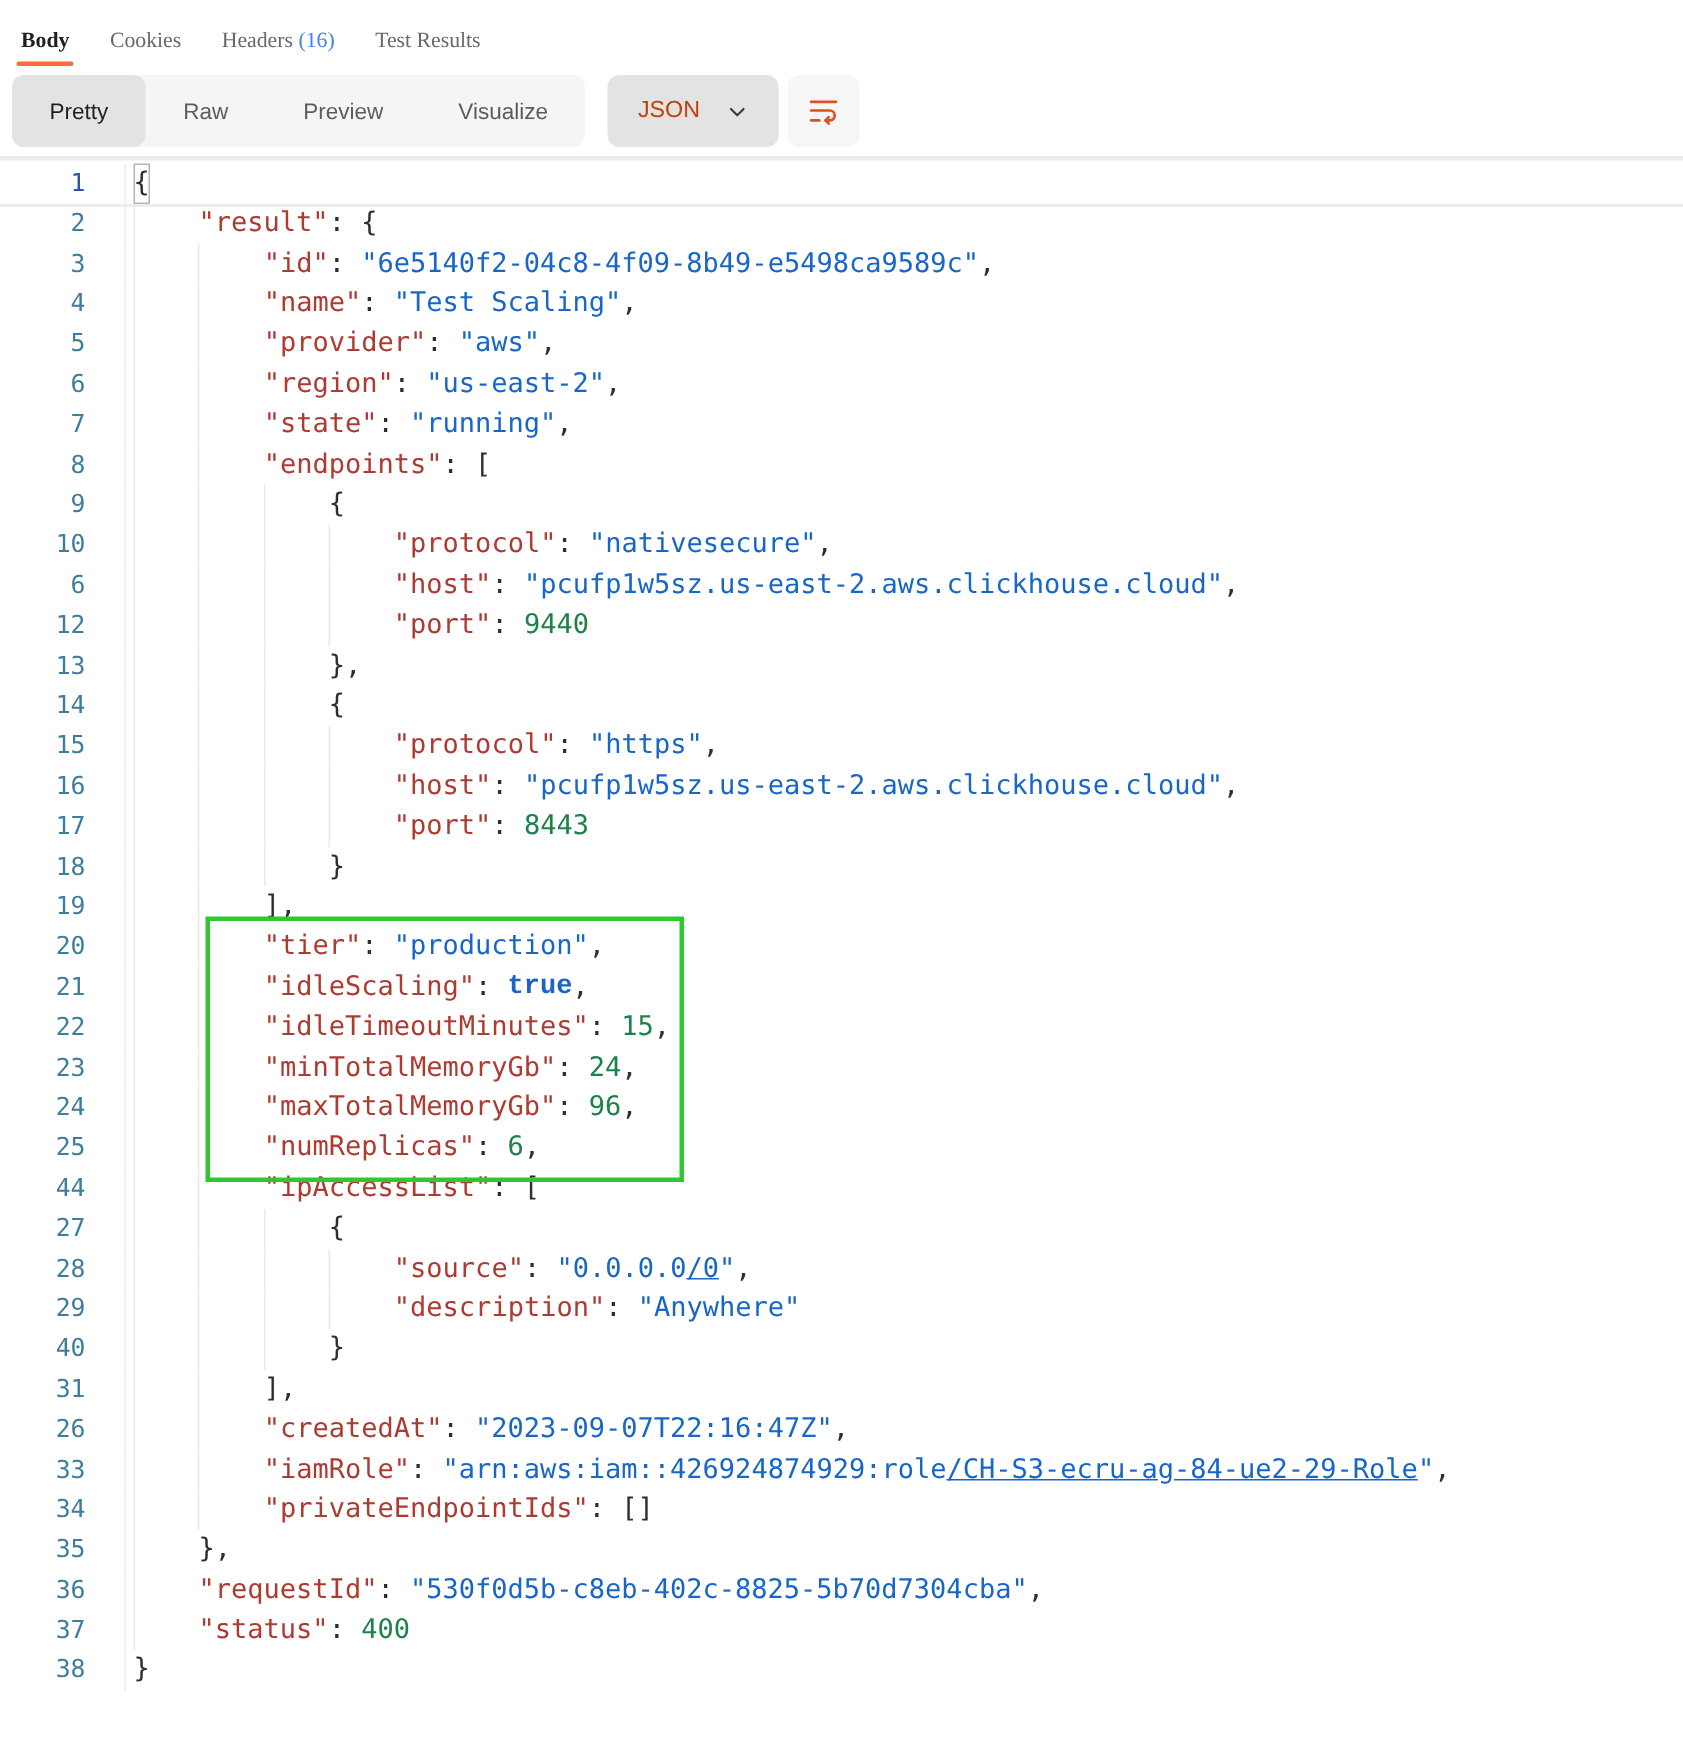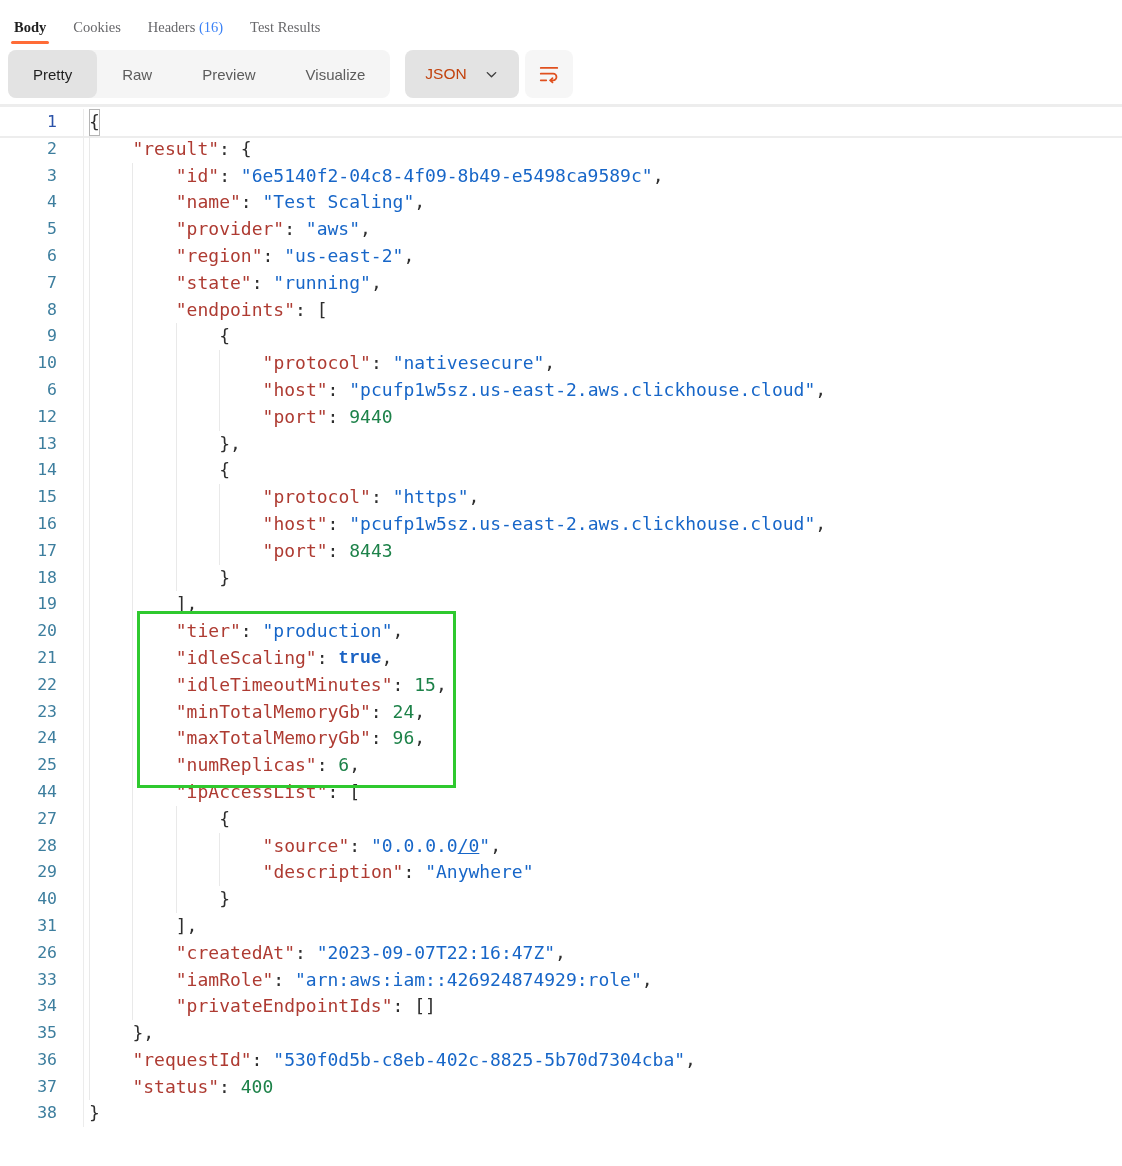--- a/index.html
+++ b/index.html
@@ -101,21 +101,21 @@
       <div class="row"><div class="gutter">23</div><div class="codeline"><span class="ind"></span><span class="ind"></span><span class="tok-k">"minTotalMemoryGb"</span><span class="tok-p">: </span><span class="tok-n">24</span><span class="tok-p">,</span></div></div>
       <div class="row"><div class="gutter">24</div><div class="codeline"><span class="ind"></span><span class="ind"></span><span class="tok-k">"maxTotalMemoryGb"</span><span class="tok-p">: </span><span class="tok-n">96</span><span class="tok-p">,</span></div></div>
       <div class="row"><div class="gutter">25</div><div class="codeline"><span class="ind"></span><span class="ind"></span><span class="tok-k">"numReplicas"</span><span class="tok-p">: </span><span class="tok-n">6</span><span class="tok-p">,</span></div></div>
       <div class="row"><div class="gutter">44</div><div class="codeline"><span class="ind"></span><span class="ind"></span><span class="tok-k">"ipAccessList"</span><span class="tok-p">: [</span></div></div>
       <div class="row"><div class="gutter">27</div><div class="codeline"><span class="ind"></span><span class="ind"></span><span class="ind"></span><span class="tok-p">{</span></div></div>
       <div class="row"><div class="gutter">28</div><div class="codeline"><span class="ind"></span><span class="ind"></span><span class="ind"></span><span class="ind"></span><span class="tok-k">"source"</span><span class="tok-p">: </span><span class="tok-s">"0.0.0.0</span><span class="tok-l">/0</span><span class="tok-s">"</span><span class="tok-p">,</span></div></div>
       <div class="row"><div class="gutter">29</div><div class="codeline"><span class="ind"></span><span class="ind"></span><span class="ind"></span><span class="ind"></span><span class="tok-k">"description"</span><span class="tok-p">: </span><span class="tok-s">"Anywhere"</span></div></div>
       <div class="row"><div class="gutter">40</div><div class="codeline"><span class="ind"></span><span class="ind"></span><span class="ind"></span><span class="tok-p">}</span></div></div>
       <div class="row"><div class="gutter">31</div><div class="codeline"><span class="ind"></span><span class="ind"></span><span class="tok-p">],</span></div></div>
       <div class="row"><div class="gutter">26</div><div class="codeline"><span class="ind"></span><span class="ind"></span><span class="tok-k">"createdAt"</span><span class="tok-p">: </span><span class="tok-s">"2023-09-07T22:16:47Z"</span><span class="tok-p">,</span></div></div>
-      <div class="row"><div class="gutter">33</div><div class="codeline"><span class="ind"></span><span class="ind"></span><span class="tok-k">"iamRole"</span><span class="tok-p">: </span><span class="tok-s">"arn:aws:iam::426924874929:role</span><span class="tok-s">"</span><span class="tok-p">,</span></div></div>
+      <div class="row"><div class="gutter">33</div><div class="codeline"><span class="ind"></span><span class="ind"></span><span class="tok-k">"iamRole"</span><span class="tok-p">: </span><span class="tok-s">"arn:aws:iam::426924874929:role</span><span class="tok-l">/CH-S3-ecru-ag-84-ue2-29-Role</span><span class="tok-s">"</span><span class="tok-p">,</span></div></div>
       <div class="row"><div class="gutter">34</div><div class="codeline"><span class="ind"></span><span class="ind"></span><span class="tok-k">"privateEndpointIds"</span><span class="tok-p">: []</span></div></div>
       <div class="row"><div class="gutter">35</div><div class="codeline"><span class="ind"></span><span class="tok-p">},</span></div></div>
       <div class="row"><div class="gutter">36</div><div class="codeline"><span class="ind"></span><span class="tok-k">"requestId"</span><span class="tok-p">: </span><span class="tok-s">"530f0d5b-c8eb-402c-8825-5b70d7304cba"</span><span class="tok-p">,</span></div></div>
       <div class="row"><div class="gutter">37</div><div class="codeline"><span class="ind"></span><span class="tok-k">"status"</span><span class="tok-p">: </span><span class="tok-n">400</span></div></div>
       <div class="row"><div class="gutter">38</div><div class="codeline"><span class="tok-p">}</span></div></div>
       <div class="hl-box" style="border-color: rgb(47, 201, 47); left: 137px; width: 313px; top: 504.2px; height: 170.8px;"></div>
     </div>
 </div>
 
 </body></html>

